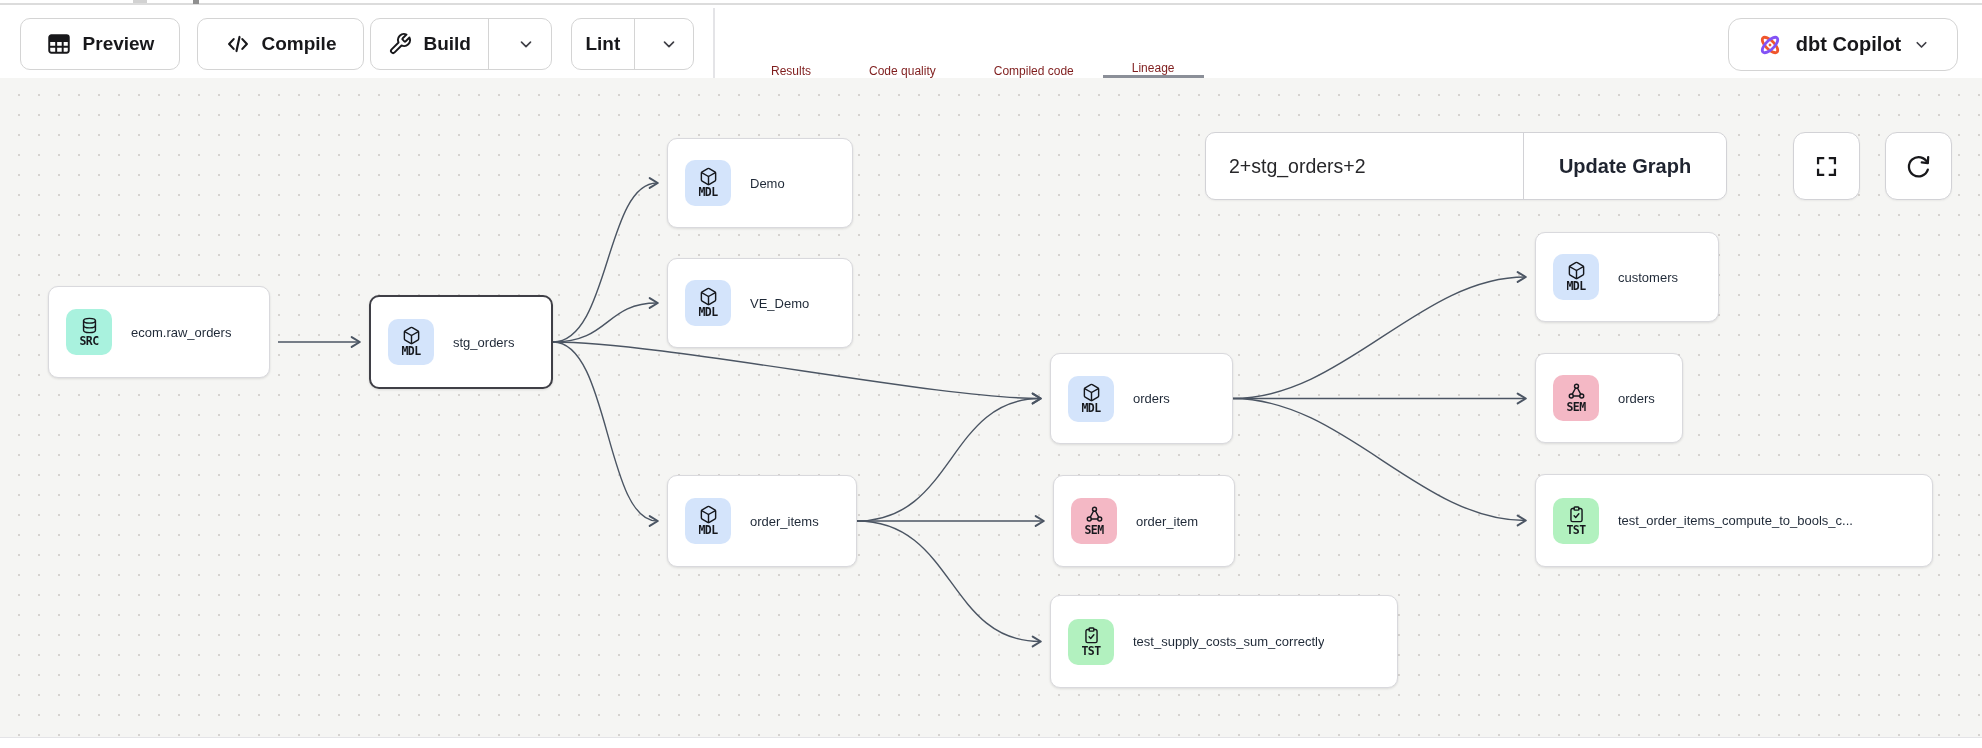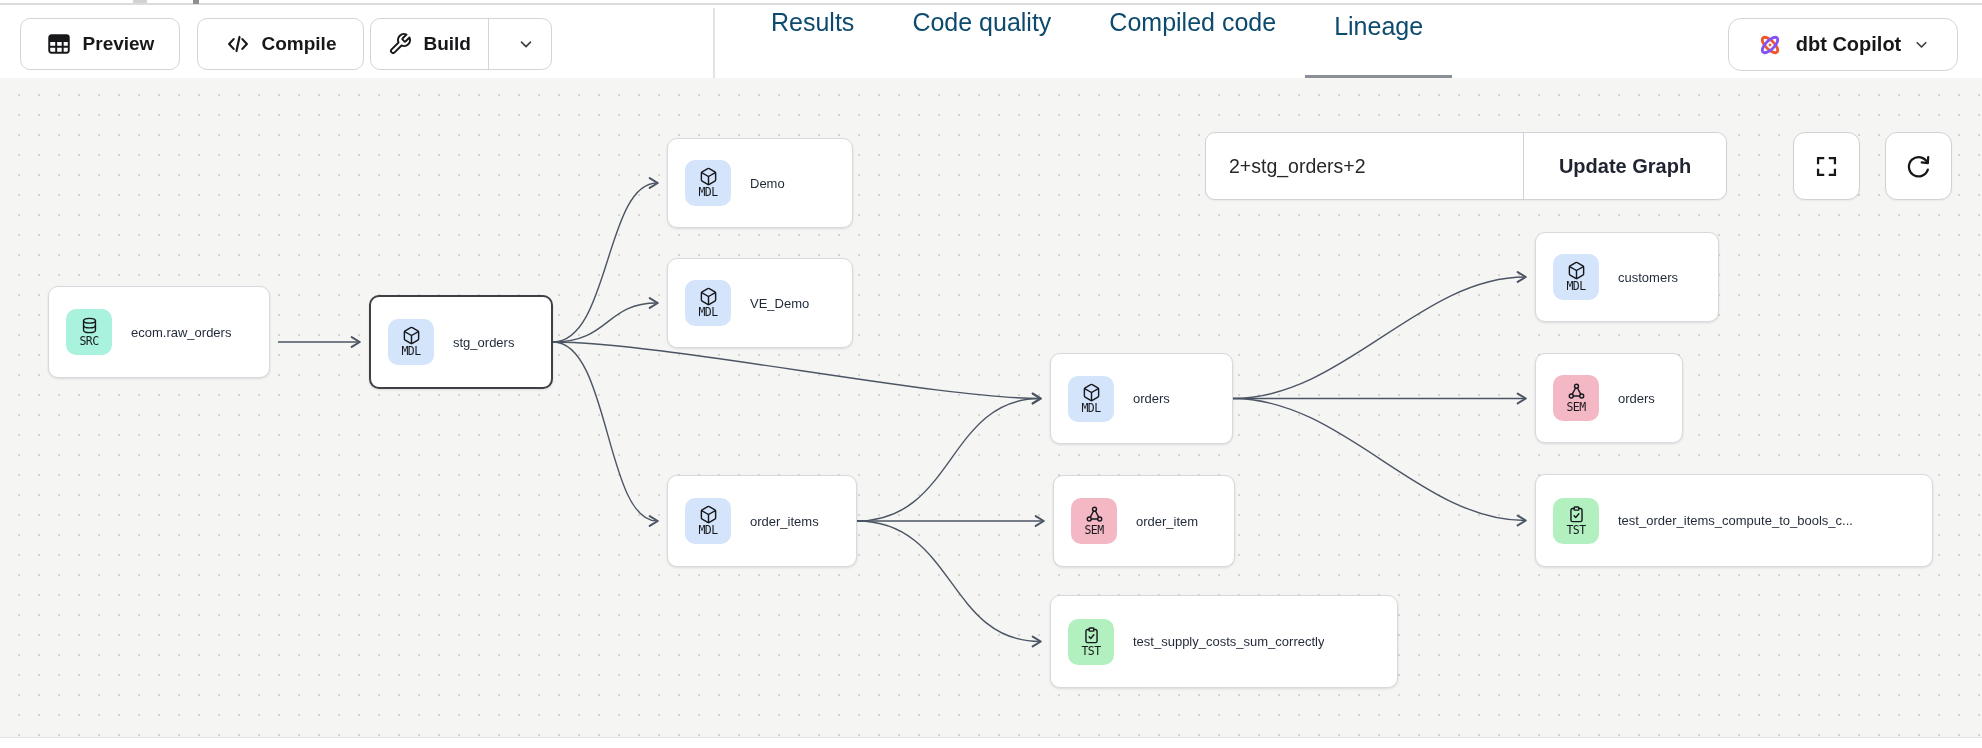--- a/index.html
+++ b/index.html
@@ -17,42 +17,42 @@
        background:#fff;display:flex;align-items:center;justify-content:center;gap:11px;
        font-size:19px;font-weight:600;color:#18181b;box-sizing:border-box;cursor:pointer;}
   .btn svg{flex-shrink:0;}
   .split{padding:0;}
   .split .main{height:100%;display:flex;align-items:center;justify-content:center;gap:11px;
        border-right:1.5px solid #d4d4d4;box-sizing:border-box;}
   .split .caret{height:100%;display:flex;align-items:center;justify-content:center;}
   .tb-divider{position:absolute;left:713px;top:0;width:1.5px;height:70px;background:#e4e4e7;}
 
   .tabs{position:absolute;left:742px;top:0;height:70px;display:flex;}
-  .tab{height:70px;display:flex;align-items:flex-start;padding:0 29px;font-size:25px;color:#0c4a6e;
+  .tab{height:70px;display:flex;align-items:flex-end;padding:0 29px;font-size:12px;color:#7f1d1d;
        box-sizing:border-box;cursor:pointer;white-space:nowrap;}
   .tab.active{border-bottom:3.5px solid #8b8f98;padding-top:3.5px;}
 
   .copilot{position:absolute;left:1728px;top:10px;width:230px;height:53px;border:1.5px solid #d4d4d4;
        border-radius:13px;background:#fff;display:flex;align-items:center;justify-content:center;gap:12px;
        font-size:20px;font-weight:600;color:#18181b;box-sizing:border-box;cursor:pointer;}
 
   
   .canvas{position:absolute;top:78px;left:0;width:1982px;height:659px;background:#f5f5f3;overflow:hidden;
        background-image:radial-gradient(#d6d3d0 1.3px,transparent 1.3px);
        background-size:20px 20px;background-position:9px 7px;}
   .edges{position:absolute;top:0;left:0;pointer-events:none;}
 
   .node{position:absolute;background:#fff;border:1.5px solid #d9d9dd;border-radius:10px;
        display:flex;align-items:center;padding:0 17px;gap:19px;box-sizing:border-box;cursor:pointer;
        box-shadow:0 1px 3px rgba(30,30,35,.07),0 1px 2px rgba(30,30,35,.05);}
   .node.selected{border:2.5px solid #3f3f46;}
   .badge{width:46px;height:46px;border-radius:10px;display:flex;flex-direction:column;
        align-items:center;justify-content:center;gap:1px;flex-shrink:0;}
   .badge svg{width:19px;height:19px;}
-  .badge-label{font-size:11.5px;font-weight:400;color:#16181d;line-height:1;
+  .badge-label{font-size:11.5px;font-weight:700;color:#16181d;line-height:1;
        font-family:"DejaVu Sans Mono",monospace;letter-spacing:-0.6px;}
   .node-label{font-size:13px;color:#1f2937;white-space:nowrap;overflow:hidden;text-overflow:ellipsis;}
 
   
   .selector-group{position:absolute;left:1205px;top:54px;width:522px;height:68px;background:#fff;
        border:1.5px solid #d2d2d6;border-radius:10px;display:flex;box-sizing:border-box;
        box-shadow:0 1px 2px rgba(0,0,0,.05);}
   .selector-input{flex:1;min-width:0;border:none;outline:none;background:transparent;font-size:19.5px;
        color:#27272a;padding:0 23px;font-family:"Liberation Sans",sans-serif;
        border-right:1.5px solid #d2d2d6;border-radius:10px 0 0 10px;}
@@ -102,20 +102,30 @@
       </svg>
       <span>Build</span>
     </div>
     <div class="caret" style="width:54px;">
       <svg width="18" height="18" viewBox="0 0 24 24" fill="none" stroke="#3f3f46" stroke-width="2.2" stroke-linecap="round" stroke-linejoin="round">
           <path d="M6 9.5 12 15.5 18 9.5"></path>
         </svg>
     </div>
   </div>
 
+  <div class="btn split" style="left:571px;width:123px;">
+    <div class="main" style="width:69px;">
+      <span>Lint</span>
+    </div>
+    <div class="caret" style="width:52px;">
+      <svg width="18" height="18" viewBox="0 0 24 24" fill="none" stroke="#3f3f46" stroke-width="2.2" stroke-linecap="round" stroke-linejoin="round">
+          <path d="M6 9.5 12 15.5 18 9.5"></path>
+        </svg>
+    </div>
+  </div>
 
   <div class="tb-divider"></div>
 
   <div class="tabs">
     <div class="tab">
         <span>Results</span>
       </div>
     <div class="tab">
         <span>Code quality</span>
       </div>

